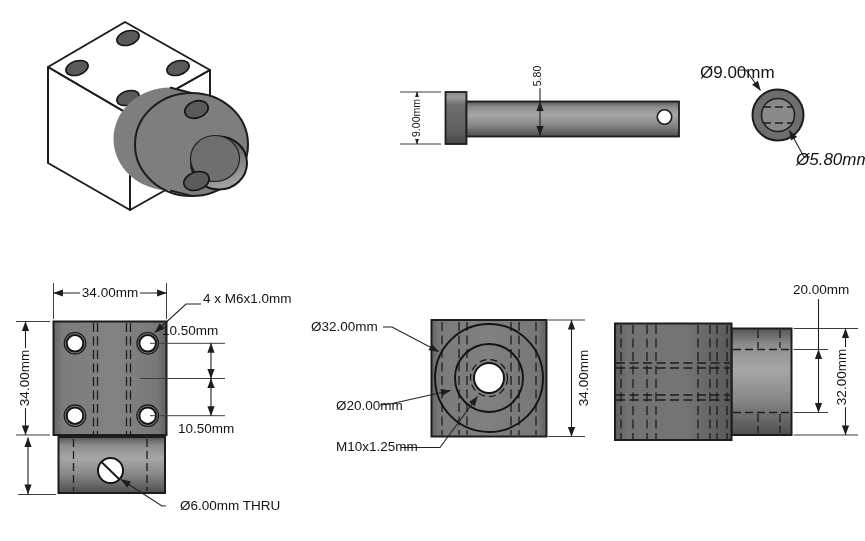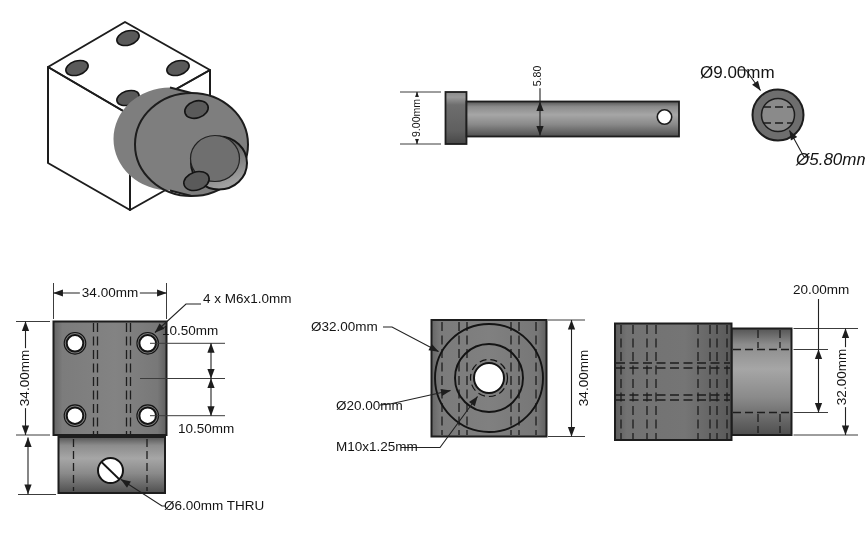--- a/index.html
+++ b/index.html
@@ -195,21 +195,21 @@
 <div class="lbl small v bg" style="left:417px;top:118px;">9.00mm</div>
 <div class="lbl small v bg" style="left:538px;top:76px;">5.80</div>
 <div class="lbl med" style="left:700px;top:64px;">Ø9.00mm</div>
 <div class="lbl med" style="left:796px;top:151px;font-style:italic;">Ø5.80mm</div>
 
 <div class="lbl c bg" style="left:110px;top:293px;">34.00mm</div>
 <div class="lbl v bg" style="left:25px;top:378px;">34.00mm</div>
 <div class="lbl clip" style="left:203px;top:292px;text-align:center;">4 x M6x1.0mm</div>
 <div class="lbl" style="left:162px;top:324px;">10.50mm</div>
 <div class="lbl" style="left:178px;top:422px;">10.50mm</div>
-<div class="lbl" style="left:164px;top:499px;">Ø6.00mm THRU</div>
+<div class="lbl" style="left:180px;top:499px;">Ø6.00mm THRU</div>
 
 <div class="lbl" style="left:311px;top:320px;">Ø32.00mm</div>
 <div class="lbl" style="left:308px;top:399px;margin-left:28px;">Ø20.00mm</div>
 <div class="lbl" style="left:321px;top:440px;margin-left:15px;">M10x1.25mm</div>
 <div class="lbl v" style="left:584px;top:378px;">34.00mm</div>
 
 <div class="lbl" style="left:793px;top:283px;">20.00mm</div>
 <div class="lbl v bg" style="left:842px;top:377px;">32.00mm</div>
 
 </div>

